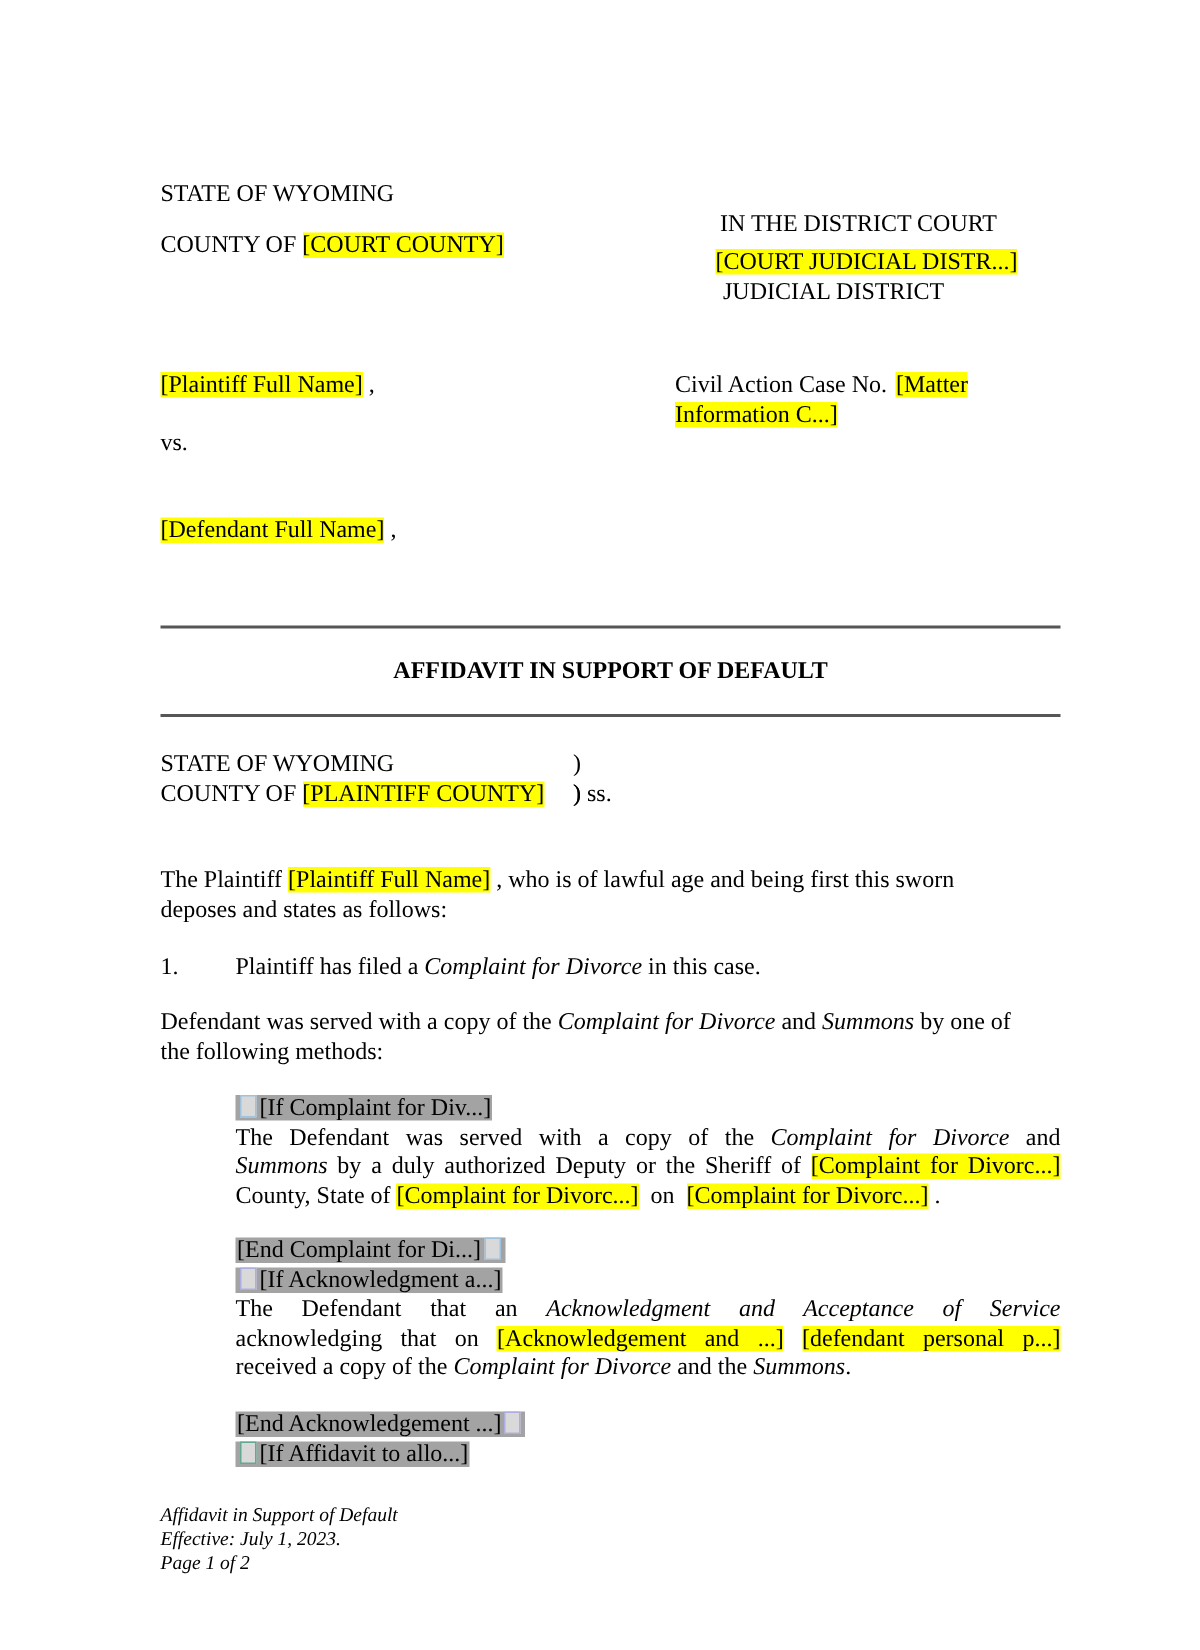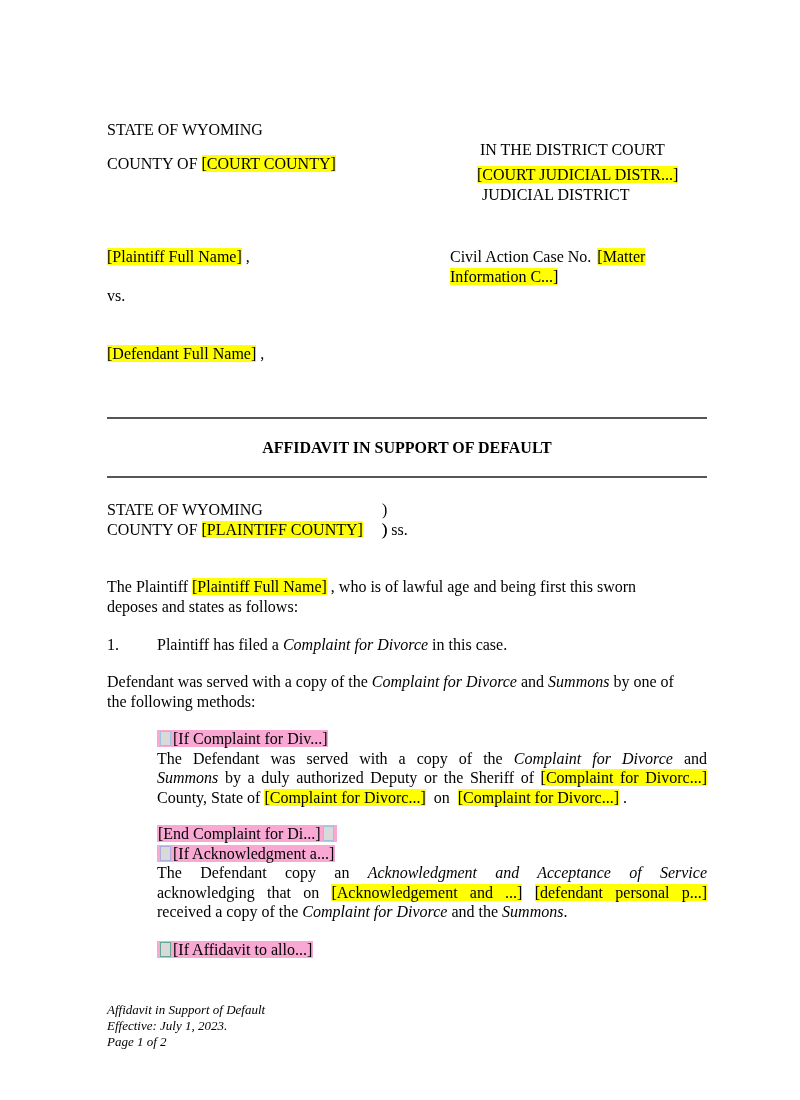--- a/index.html
+++ b/index.html
@@ -3,21 +3,21 @@
 <meta charset="utf-8">
 <style>
   html,body { margin:0; padding:0; background:#ffffff; }
   .page {
     position:relative; width:735px; height:1100px; background:#ffffff;
     font-family:"Liberation Serif","DejaVu Serif",serif;
     font-size:16px; color:#000; line-height:19.5px; overflow:hidden;
   }
   .abs { position:absolute; }
   .hl { background:#ffff00; }
-  .tag { background:#f9a8d4; padding:0 1px; white-space:nowrap; }
+  .tag { background:#a3a3a3; padding:0 1px; white-space:nowrap; }
   .cbx {
     display:inline-block; width:9px; height:13px; background:#d9d9d9;
     border:1px solid #999; vertical-align:-2px; margin:0 2px;
   }
   .cbx-blue { border-color:#9fc2dd; }
   .cbx-lav  { border-color:#aeaede; }
   .cbx-teal { border-color:#63a893; }
   .it { font-style:italic; }
   .b  { font-weight:bold; }
   .jline { text-align:justify; text-align-last:justify; -moz-text-align-last:justify; }
@@ -112,26 +112,29 @@
     <div><span>County, State of </span><span class="hl">[Complaint for Divorc...]</span><span> &nbsp;on&nbsp; </span><span class="hl">[Complaint for Divorc...]</span><span> .</span></div>
   </div>
 
   <div class="abs w550" style="left:157px; top:824px;">
     <div>
       <span class="tag"><span>[End Complaint for Di...]</span><span class="cbx cbx-blue"></span></span>
     </div>
     <div>
       <span class="tag"><span class="cbx cbx-lav"></span><span>[If Acknowledgment a...]</span></span>
     </div>
-    <div class="jline"><span>The Defendant copy an </span><span class="it">Acknowledgment and Acceptance of Service</span></div>
+    <div class="jline"><span>The Defendant that an </span><span class="it">Acknowledgment and Acceptance of Service</span></div>
     <div class="jline"><span>acknowledging that on </span><span class="hl">[Acknowledgement and ...]</span><span> </span><span class="hl">[defendant personal p...]</span></div>
     <div><span>received a copy of the </span><span class="it">Complaint for Divorce</span><span> and the </span><span class="it">Summons</span><span>.</span></div>
   </div>
 
   <div class="abs w550" style="left:157px; top:940px;">
+    <div>
+      <span class="tag"><span>[End Acknowledgement ...]</span><span class="cbx cbx-lav"></span></span>
+    </div>
     <div>
       <span class="tag"><span class="cbx cbx-teal"></span><span>[If Affidavit to allo...]</span></span>
     </div>
   </div>
 
   <div class="abs footer" style="left:107px; top:1002px;">
     <div><span>Affidavit in Support of Default</span></div>
     <div><span>Effective: July 1, 2023.</span></div>
     <div><span>Page 1 of 2</span></div>
   </div>

